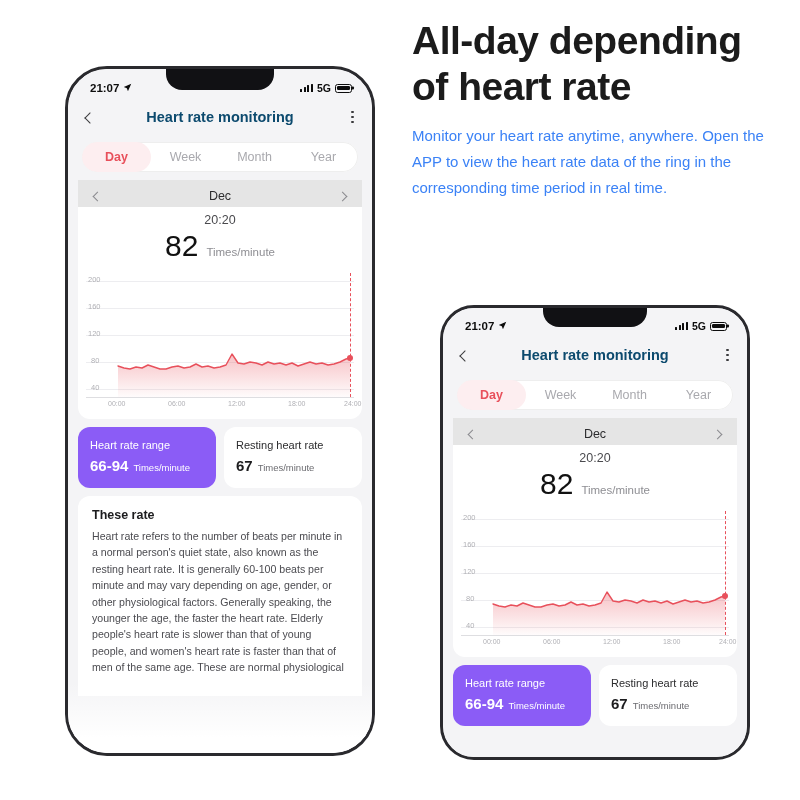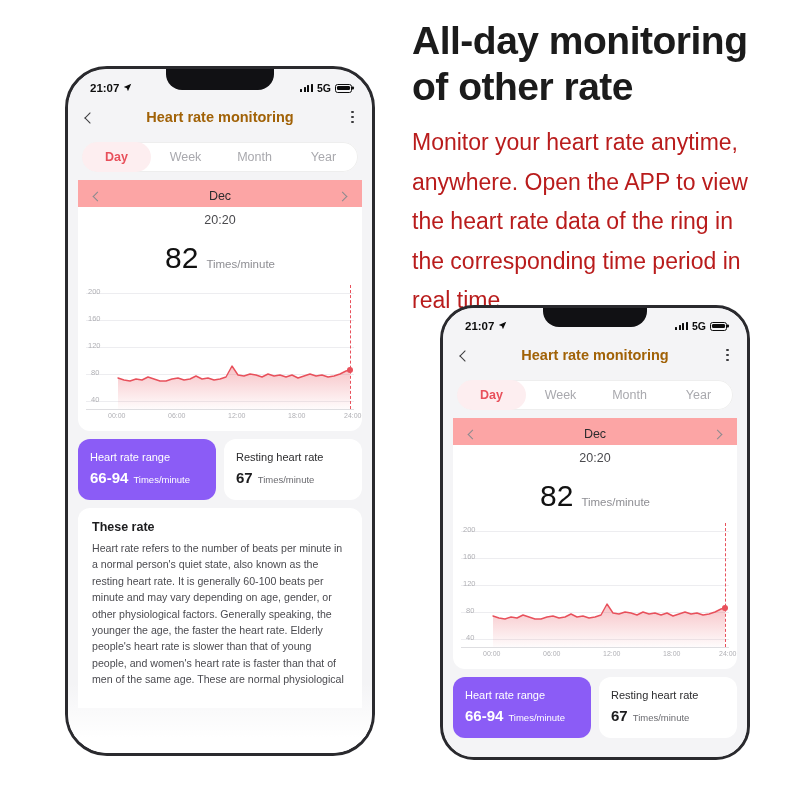--- a/index.html
+++ b/index.html
@@ -20,23 +20,23 @@
   .copy h1 {
     margin: 0;
     font-size: 39px;
     line-height: 1.17;
     font-weight: 700;
     color: #1b1b1b;
     letter-spacing: -0.5px;
   }
   .copy p {
     margin: 14px 12px 0 0;
-    font-size: 23px;
+    font-size: 15px;
     line-height: 1.72;
-    color: #b91c1c;
+    color: #3b82f6;
     font-weight: 400;
   }
 
   
   .phone {
     position: absolute;
     background: #f3f3f5;
     border: 3px solid #2a2a2e;
     overflow: hidden;
   }
@@ -72,21 +72,21 @@
     display:flex; align-items:center;
   }
   .batt::after {
     content:""; position:absolute; right:-3px; top:50%; transform:translateY(-50%);
     width:1.6px; height:40%; background:#0d0d0d; border-radius:0 1px 1px 0;
   }
   .batt i { background:#0d0d0d; border-radius:1.2px; display:block; }
 
   
   .navbar { display:flex; align-items:center; background:#f4f4f6; }
-  .navbar .title { flex:1; text-align:center; font-weight:600; color:#a16207; }
+  .navbar .title { flex:1; text-align:center; font-weight:600; color:#0c4a6e; }
   .chev {
     display:inline-block; border-style:solid; border-color:#3a3a3c;
     transform:rotate(45deg);
   }
   .chev.left { transform:rotate(45deg); }
   .dots { display:flex; flex-direction:column; align-items:center; }
   .dots i { background:#3a3a3c; border-radius:50%; display:block; }
 
   
   .segment {
@@ -98,26 +98,26 @@
     display:flex; align-items:center; justify-content:center;
   }
   .segment .tab.active {
     background:#fdeef0; color:#e8505b; font-weight:700;
     border-radius:999px;
   }
 
   
   .card { background:#ffffff; }
 
-  .daterow { display:flex; align-items:center; justify-content:space-between; background:#fca5a5; }
+  .daterow { display:flex; align-items:center; justify-content:space-between; background:#e5e5e5; }
   .daterow .label { color:#2c2c2e; font-weight:500; }
 
   .bigtime { text-align:center; color:#4a4a4e; }
   .bpmrow { display:flex; align-items:baseline; justify-content:center; }
-  .bpmrow .val { color:#111; font-weight:400;margin-top:12px; }
+  .bpmrow .val { color:#111; font-weight:400; }
   .bpmrow .unit { color:#8e8e93; }
 
   
   .chartbox { position:relative; background:#fff; }
   .gridline { position:absolute; left:0; right:0; height:1px; background:#ededf0; }
   .ylab { position:absolute; color:#b0b0b5; }
   .xlab { position:absolute; color:#b0b0b5; }
   .axis-bottom { position:absolute; left:0; right:0; height:1px; background:#e3e3e6; }
   .marker-line { position:absolute; width:0; border-left-style:dashed; border-left-color:#e8505b; }
   .marker-dot { position:absolute; background:#e8505b; border-radius:50%; }
@@ -152,21 +152,21 @@
     background: linear-gradient(to bottom, rgba(255,255,255,0), #ffffff 78%);
     z-index:5; pointer-events:none;
   }
 </style>
 </head>
 <body>
 
 <div class="page">
 
   <div class="copy">
-    <h1>All-day monitoring of other rate</h1>
+    <h1>All-day depending of heart rate</h1>
     <p>Monitor your heart rate anytime, anywhere. Open the APP to view the heart rate data of the ring in the corresponding time period in real time.</p>
   </div>
 
   <div class="phone" style="left:65px; top:66px; width:310px; height:690px; border-radius:42px;">
     <div class="notch" style="top:0; width:108px; height:21px;"></div>
     <div class="screen" style="border-radius:39px;">
 
       <div class="statusbar" style="padding:13px 20px 2px 22px; font-size:11.5px;">
         <div class="left">
           <span>21:07</span>

